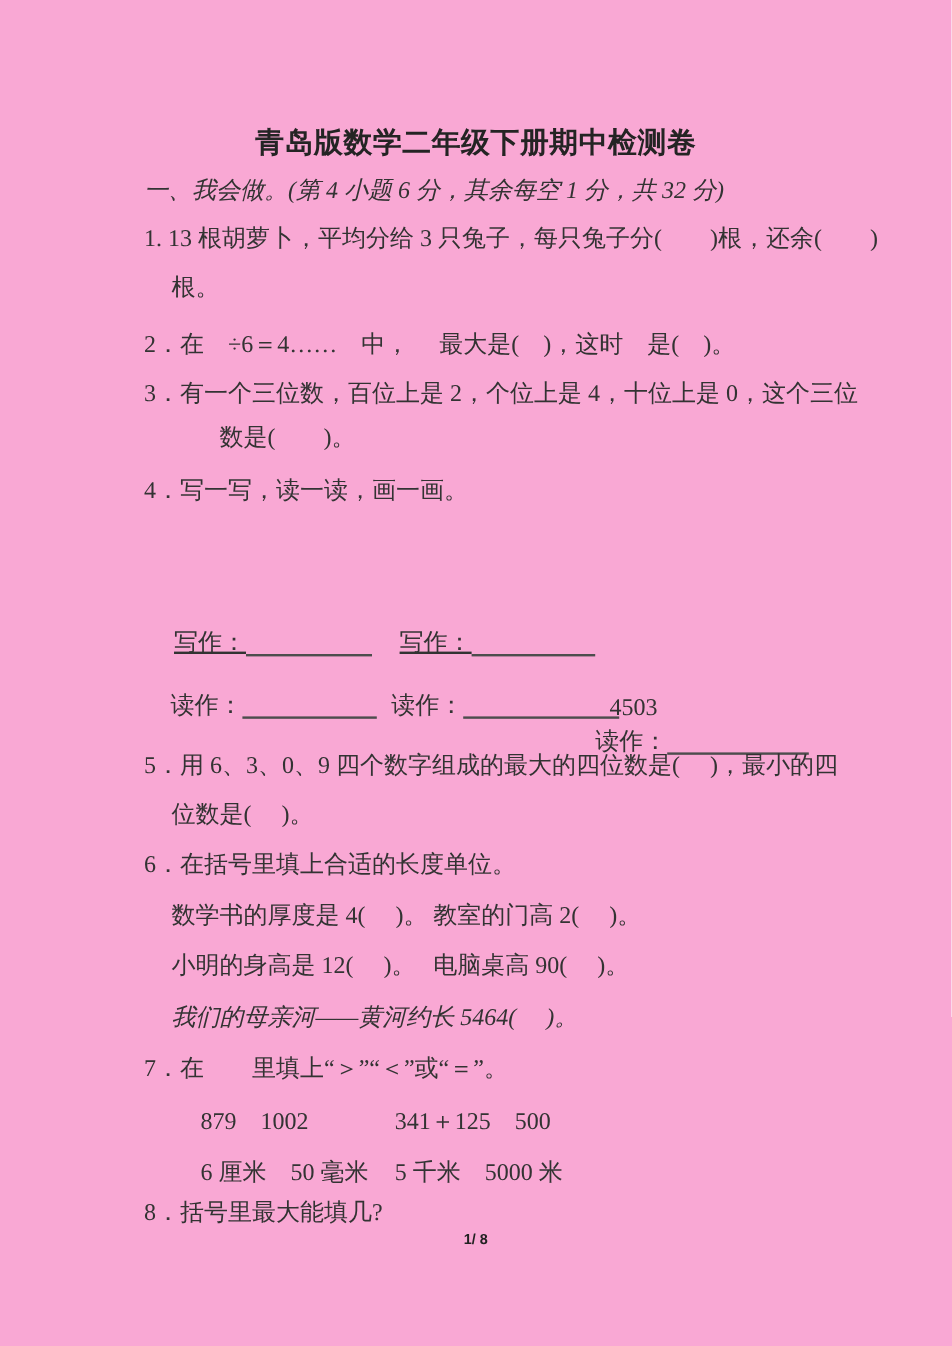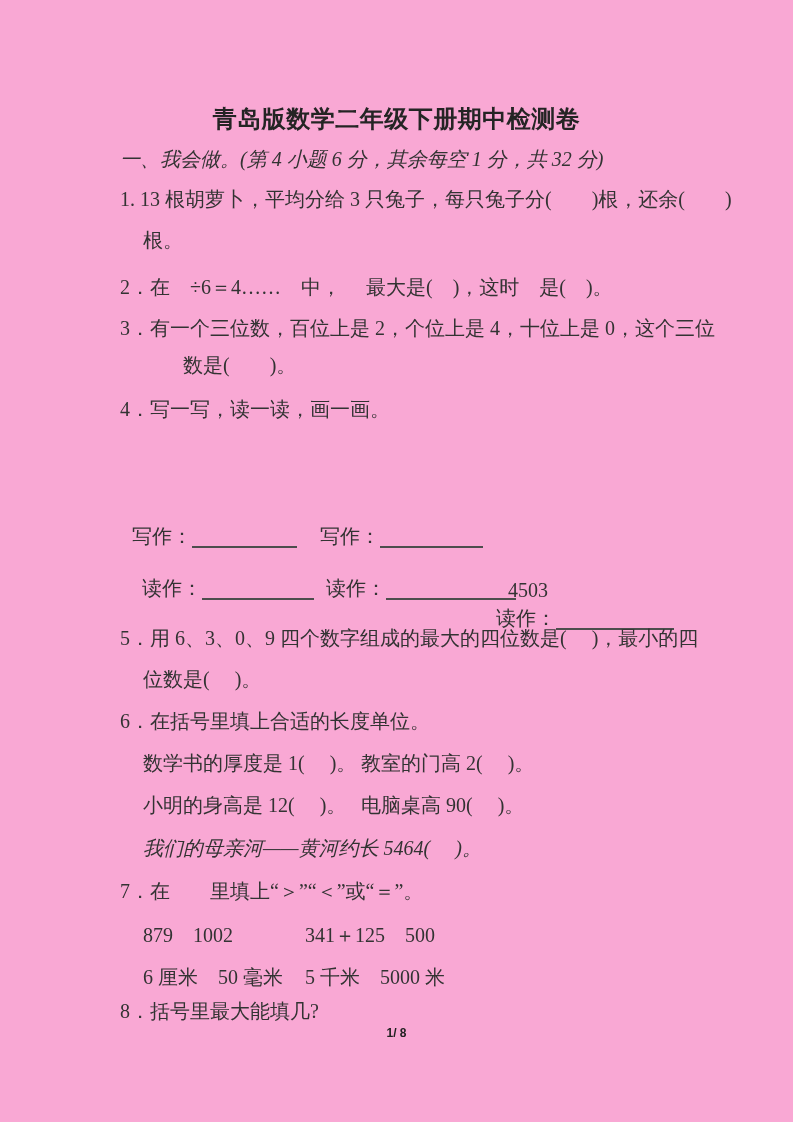--- a/index.html
+++ b/index.html
@@ -43,21 +43,21 @@
   }
   .w105 { width: 105px; }
   .w103 { width: 103px; }
   .w112 { width: 112px; }
   .w130 { width: 130px; }
   .w118 { width: 118px; }
   .gap23 { display: inline-block; width: 23px; }
   .gap12 { display: inline-block; width: 12px; }
   .col { display: inline-block; }
   .colw218 { width: 218px; }
-  .colw162 { width: 162px; }
+  .colw162 { width: 162px; margin-left: 24px; }
   .stack-read {
     position: absolute;
     left: 496px;
     top: 556px;
     white-space: pre;
     font-size: 20px;
     line-height: 28px;
     margin-top: 20px;
   }
   .stack-read .num-line {
@@ -89,32 +89,32 @@
   <div class="row" style="top:187px; left:120px;">1. 13 根胡萝卜，平均分给 3 只兔子，每只兔子分(　　)根，还余(　　)</div>
   <div class="row" style="top:228px; left:143px;">根。</div>
 
   <div class="row" style="top:275px; left:120px;">2．在　÷6＝4……　中，　 最大是(　)，这时　是(　)。</div>
 
   <div class="row" style="top:316px; left:120px;">3．有一个三位数，百位上是 2，个位上是 4，十位上是 0，这个三位</div>
   <div class="row" style="top:353px; left:143px;margin-left:40px;">数是(　　)。</div>
 
   <div class="row" style="top:397px; left:120px;font-family:Liberation Serif, serif;">4．写一写，读一读，画一画。</div>
 
-  <div class="row" style="top:524px; left:132px;"><span>写作：</span><span class="uline w105"></span><span class="gap23"></span><span>写作：</span><span class="uline w103"></span></div>
+  <div class="row" style="top:524px; left:145px;text-decoration:underline;"><span>写作：</span><span class="uline w105"></span><span class="gap23"></span><span>写作：</span><span class="uline w103"></span></div>
 
   <div class="row" style="top:576px; left:142px;"><span>读作：</span><span class="uline w112"></span><span class="gap12"></span><span>读作：</span><span class="uline w130"></span></div>
 
   <div class="stack-read"><span class="num-line">4503</span><span>读作：</span><span class="uline w118"></span></div>
 
   <div class="row" style="top:626px; left:120px;">5．用 6、3、0、9 四个数字组成的最大的四位数是(　 )，最小的四</div>
   <div class="row" style="top:667px; left:143px;">位数是(　 )。</div>
 
   <div class="row" style="top:709px; left:120px;">6．在括号里填上合适的长度单位。</div>
 
-  <div class="row" style="top:751px; left:143px;"><span class="col colw218">数学书的厚度是 1(　 )。</span><span>教室的门高 2(　 )。</span></div>
+  <div class="row" style="top:751px; left:143px;"><span class="col colw218">数学书的厚度是 4(　 )。</span><span>教室的门高 2(　 )。</span></div>
 
   <div class="row" style="top:793px; left:143px;"><span class="col colw218">小明的身高是 12(　 )。</span><span>电脑桌高 90(　 )。</span></div>
 
   <div class="row" style="top:836px; left:143px;font-style:italic;">我们的母亲河——黄河约长 5464(　 )。</div>
 
   <div class="row" style="top:879px; left:120px;">7．在　　里填上“＞”“＜”或“＝”。</div>
 
   <div class="row" style="top:923px; left:143px;"><span class="col colw162">879　1002</span><span>341＋125　500</span></div>
 
   <div class="row" style="top:965px; left:143px;"><span class="col colw162">6 厘米　50 毫米</span><span>5 千米　5000 米</span></div>

